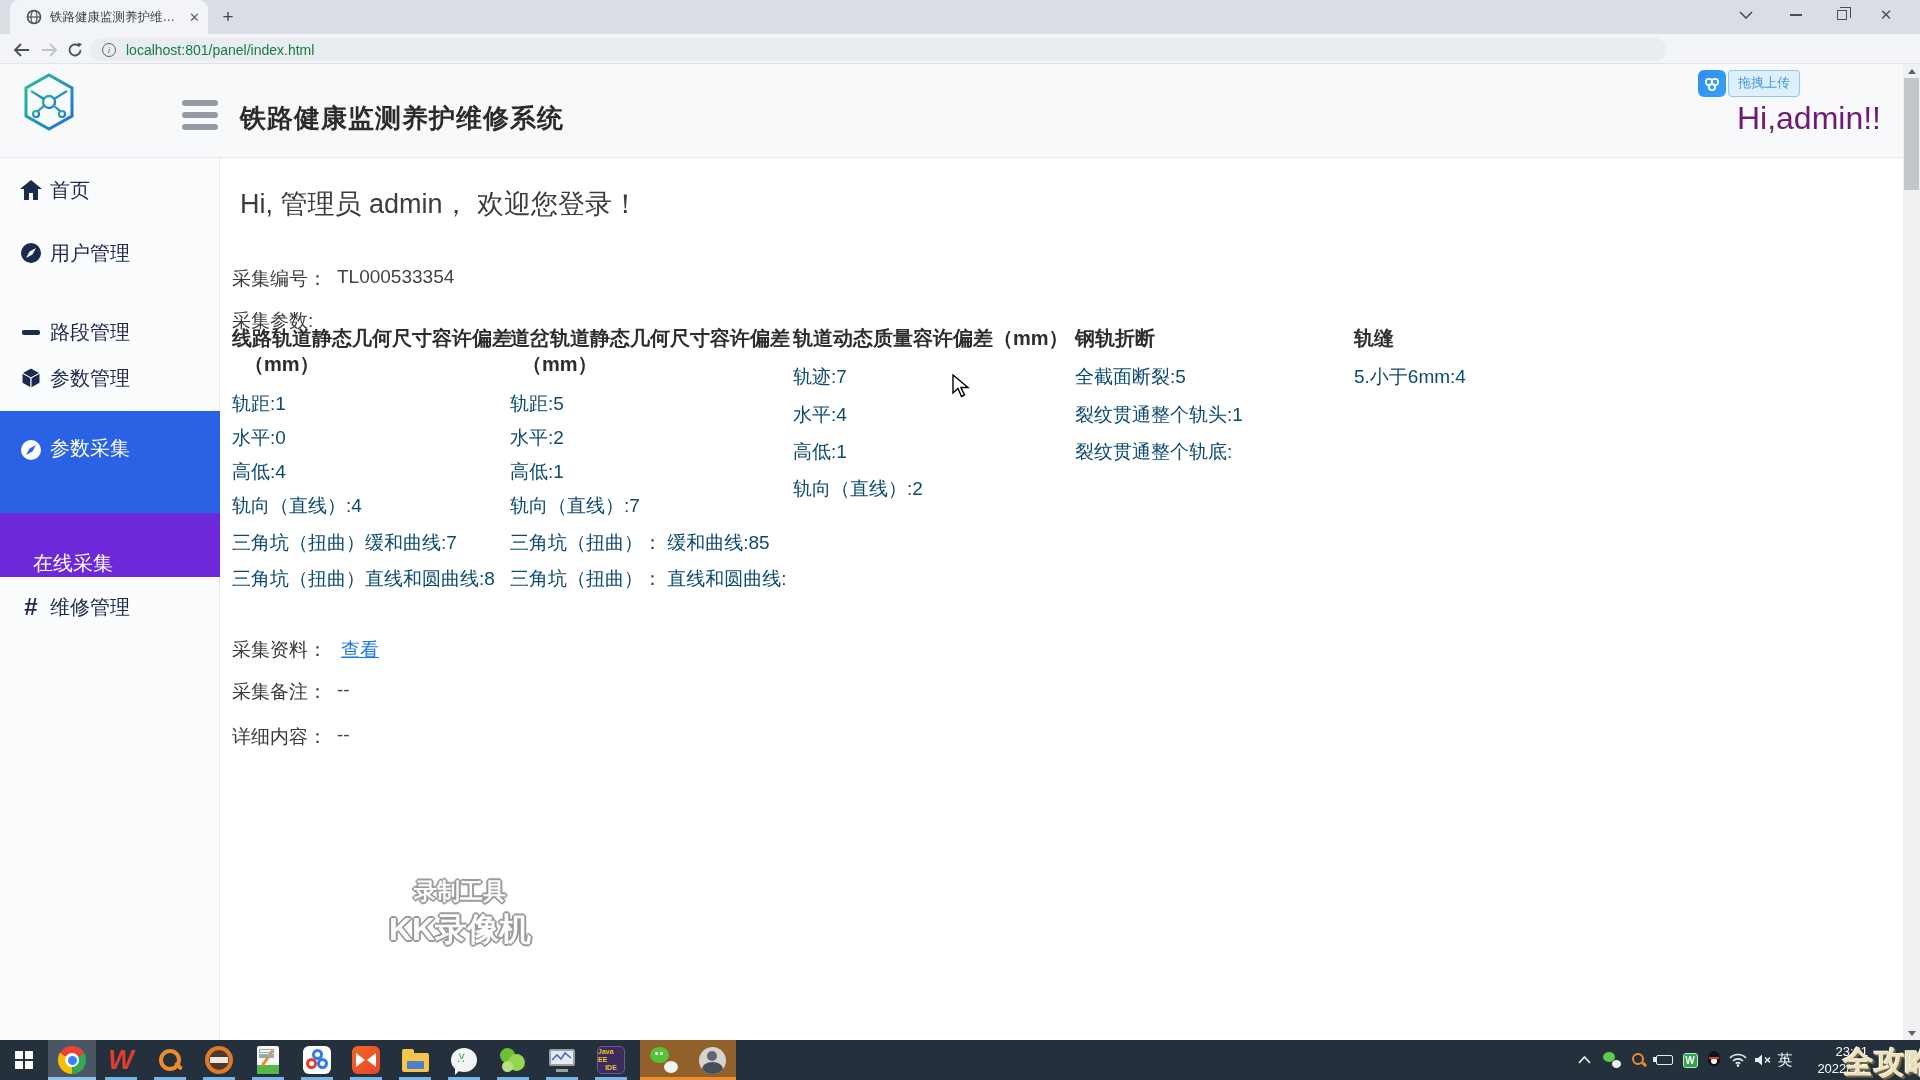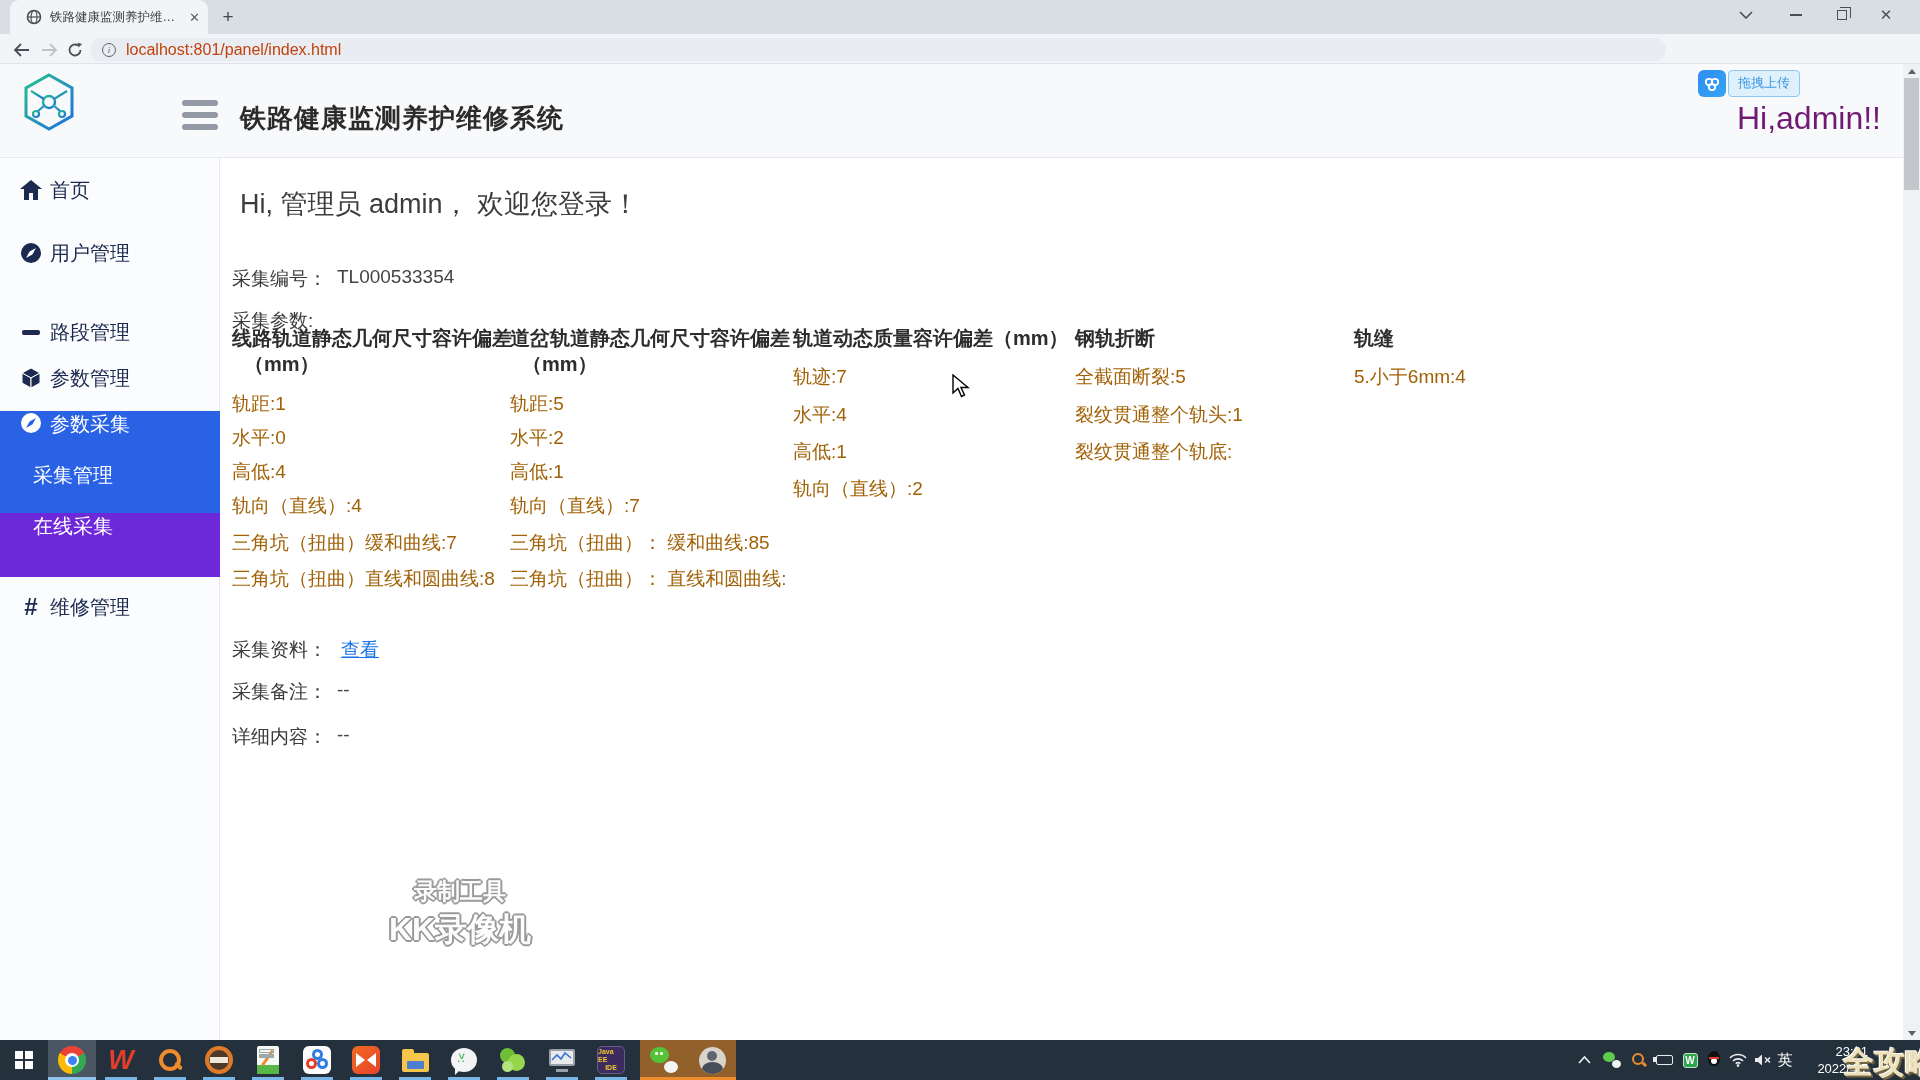--- a/index.html
+++ b/index.html
@@ -28,21 +28,21 @@
 
   #toolbar { position:absolute; left:0; top:34px; width:1920px; height:30px; background:#f2f4f7;
              border-bottom:1px solid #e0e4e9; }
   .navic { position:absolute; top:3px; width:26px; height:26px; display:flex; align-items:center;
            justify-content:center; }
   #omnibox { position:absolute; left:90px; top:4px; width:1576px; height:23px; background:#e9edf2;
              border-radius:12px; display:flex; align-items:center; padding:0 12px; }
   #omnibox .info { width:14px; height:14px; border:1.2px solid #5f6368; border-radius:50%;
         font-size:9px; color:#5f6368; text-align:center; line-height:12px; font-style:italic;
         font-family:"Liberation Serif",serif; margin-right:10px; flex:0 0 auto; }
-  #omnibox .url { font-size:16px; color:#c2410c; }
+  #omnibox .url { font-size:14px; color:#15803d; }
   #ext-badge { position:absolute; left:1698px; top:36px; height:27px; display:flex; z-index:6; }
   #ext-badge .logo { width:28px; height:27px; background:linear-gradient(135deg,#2e8df2,#35a5f5);
         border-radius:6px; display:flex; align-items:center; justify-content:center; }
   #ext-badge .tip { margin-left:2px; background:#dff0fd; border:1px solid #8ec7f2; border-radius:4px;
         color:#3f9ae0; font-size:13px; padding:3px 9px; white-space:nowrap; }
   #side-panel-ic { position:absolute; left:1812px; top:41px; width:15px; height:14px;
         border:1.6px solid #5f6368; border-radius:2px; }
   #side-panel-ic:before { content:""; position:absolute; right:0; top:0; width:5px; height:100%; background:#5f6368; }
   #avatar { position:absolute; left:1838px; top:36px; width:26px; height:26px; border-radius:50%;
         background:#6b5fc7; color:#fff; font-size:9px; display:flex; align-items:center; justify-content:center; }
@@ -60,36 +60,36 @@
   #hi-admin { position:absolute; right:22px; top:36px; font-size:32px; color:#701a75; }
 
   
   #sidebar { position:absolute; left:0; top:158px; width:220px; height:882px; background:#fbfcfe;
         border-right:1px solid #e7e9ee; }
   .side-item { position:absolute; left:0; width:220px; height:52px; display:flex; align-items:center; }
   .side-item .ic { width:26px; margin-left:18px; display:flex; justify-content:center; flex:0 0 auto; }
   .side-item .lbl { margin-left:6px; font-size:20px; color:#1b2a4e; }
   #band-blue { position:absolute; left:0; top:253px; width:220px; height:102px; background:#2a62e6; }
   #band-dark { position:absolute; left:0; top:355px; width:220px; height:64px; background:#6d28d9; }
-  .band-row { position:absolute; left:0; width:229px; display:flex; align-items:flex-start; }
+  .band-row { position:absolute; left:0; width:229px; display:flex; align-items:flex-end; }
   .band-row .lbl { font-size:20px; color:#fff; }
   #hash-ic { font-size:24px; font-weight:bold; color:#1b2a4e; line-height:1; }
 
   
   #content { position:absolute; left:220px; top:158px; width:1683px; height:882px; background:#fff; }
   #greeting { position:absolute; left:20px; top:28px; font-size:27px; color:#3c3c3c; }
   .field-row { position:absolute; display:flex; font-size:19px; color:#3a3a3a; }
   .field-row .val { margin-left:10px; color:#444; }
   #row-no { left:12px; top:108px; }
   #lbl-params { position:absolute; left:12px; top:150px; font-size:19px; color:#3a3a3a; }
   .col { position:absolute; top:0; height:650px; }
   .col .ctitle { position:absolute; top:167px; font-size:20px; font-weight:bold; color:#2d2d2d;
         line-height:26px; white-space:nowrap; }
   .col .ctitle2 { position:absolute; top:193px; left:12px; font-size:20px; font-weight:bold; color:#2d2d2d; }
-  .col .line { position:absolute; font-size:19px; color:#a16207; white-space:nowrap; }
+  .col .line { position:absolute; font-size:19px; color:#0c4a6e; white-space:nowrap; }
   #col0 { left:12px; }  #col1 { left:290px; }  #col2 { left:573px; }  #col3 { left:855px; }  #col4 { left:1134px; }
   .t1 .i0{top:233px}.t1 .i1{top:267px}.t1 .i2{top:301px}.t1 .i3{top:335px}.t1 .i4{top:372px}.t1 .i5{top:408px}
   .t2 .i0{top:206px}.t2 .i1{top:244px}.t2 .i2{top:281px}.t2 .i3{top:318px}
   #row-data { left:12px; top:479px; }
   #row-data a { margin-left:14px; color:#1c74e8; font-size:19px; }
   #row-note { left:12px; top:521px; }
   #row-detail { left:12px; top:566px; }
 
   
   #kk-wm { position:absolute; left:140px; top:718px; width:200px; text-align:center; color:#fdfdfd;
@@ -360,23 +360,20 @@
     <div id="band-blue">
       <div class="band-row" style="top:0;height:51px">
         <span class="ic" style="width:26px;margin-left:18px;display:flex;justify-content:center">
           <svg width="24" height="24" viewBox="0 0 24 24">
               <circle cx="12" cy="12" r="10" fill="#fff"></circle>
               <polygon points="17,7 13.4,13.4 7,17 10.6,10.6" fill="#2a62e6"></polygon>
             </svg>
           </span>
         <span class="lbl" style="margin-left:6px">参数采集</span>
       </div>
-      <div class="band-row" style="top:51px;height:51px">
-        <span class="lbl" style="margin-left:33px">采集管理</span>
-      </div>
     </div>
     <div id="band-dark">
       <div class="band-row" style="top:0;height:64px">
         <span class="lbl" style="margin-left:33px">在线采集</span>
       </div>
     </div>
 
     <div class="side-item" style="top:423px">
       <span class="ic">
           <span id="hash-ic">#</span>

